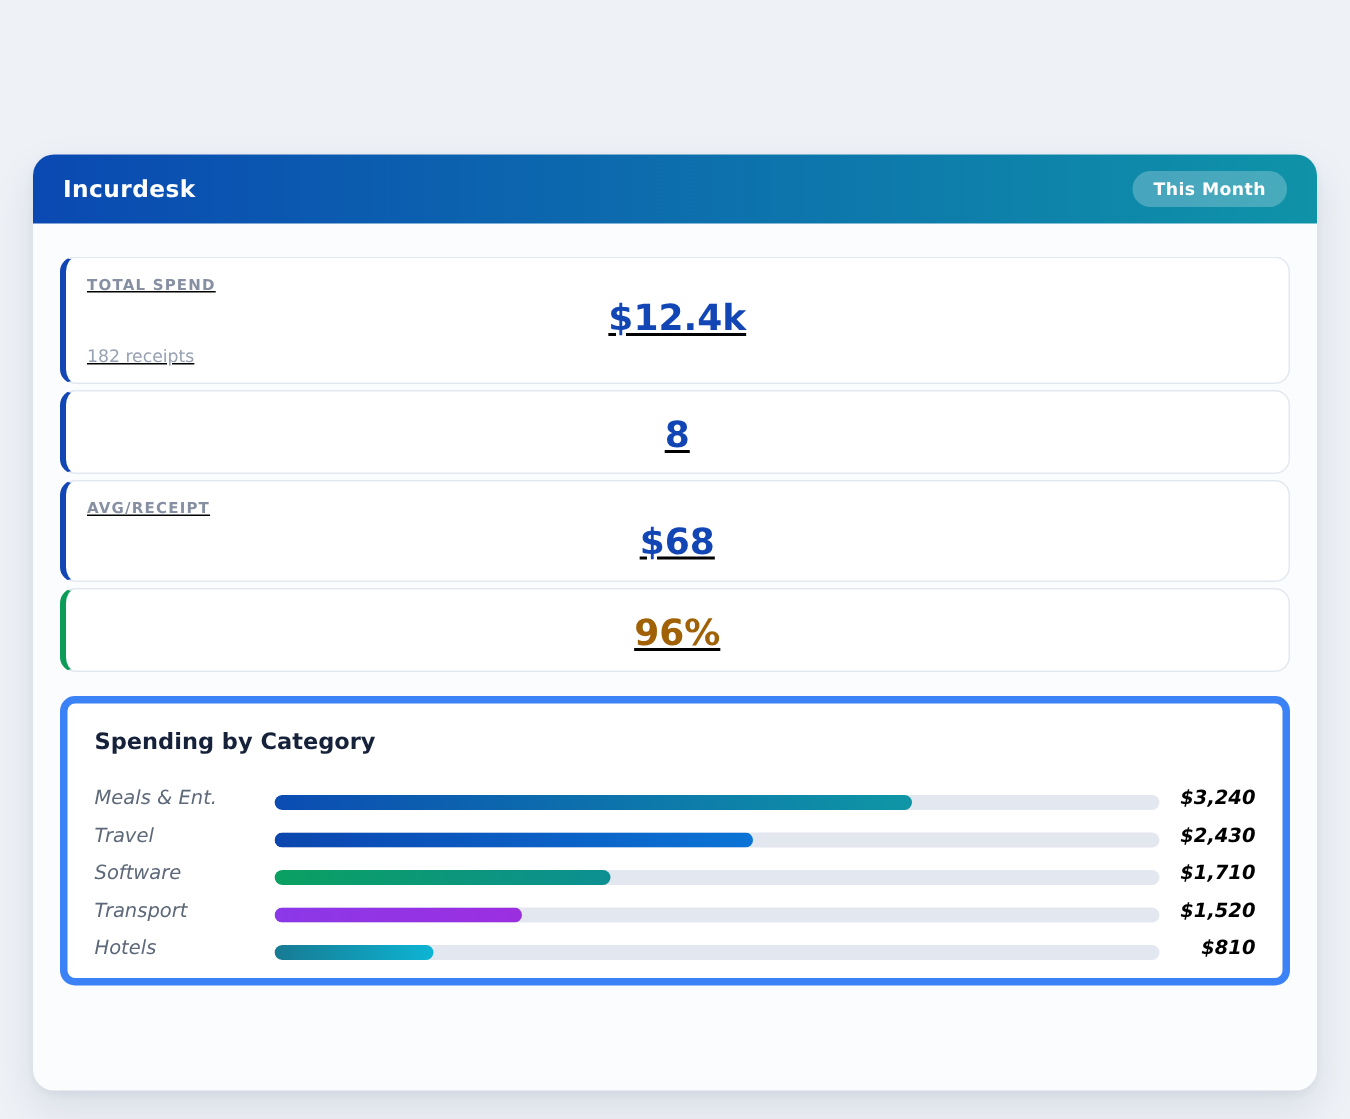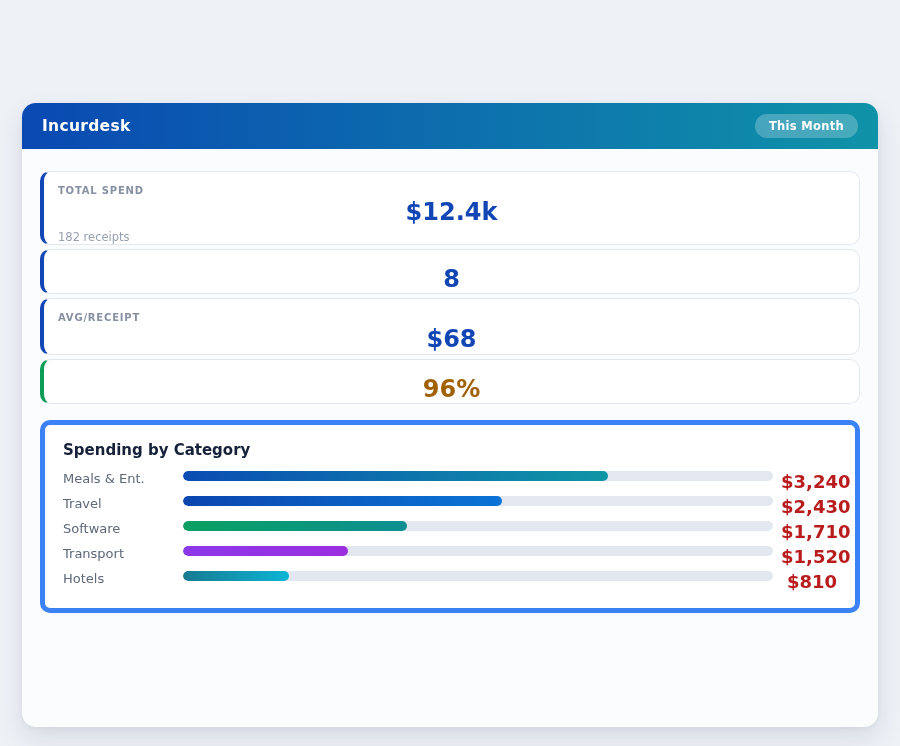--- a/index.html
+++ b/index.html
@@ -23,42 +23,43 @@
   .brand{color:#ffffff;font-weight:bold;font-size:15.5px;letter-spacing:.3px;}
   .badge{
     background:rgba(255,255,255,.24);color:#ffffff;
     font-size:11.5px;font-weight:bold;letter-spacing:.3px;
     padding:5px 14px;border-radius:999px;border:none;cursor:pointer;
     font-family:inherit;
   }
   .content{padding:22px 18px 0 18px;}
   .stat-card{
     background:#ffffff;border:1px solid #e3e8f0;border-left-width:4px;
-    border-radius:10px;padding:13px 14px 0 14px;margin-bottom:4px;
+    border-radius:10px;padding:13px 14px 11px 14px;margin-bottom:4px;
     box-sizing:border-box;
+    text-decoration:underline;
   }
   .stat-label{
     font-size:10px;font-weight:bold;color:#8690a2;
     text-transform:uppercase;letter-spacing:.8px;
   }
   .stat-value{font-size:24px;font-weight:bold;margin-top:3px;line-height:1.15;text-align:center;}
   .stat-sub{font-size:11.5px;color:#98a1b2;margin-top:3px;}
   .stat-sub:empty{display:none;}
   .chart-card{
     background:#ffffff;border:5px solid #3b82f6;border-radius:10px;
     padding:16px 18px 12px 18px;margin-top:16px;box-sizing:border-box;
   }
   .chart-title{font-size:15px;font-weight:bold;color:#16213a;margin:0 0 12px 0;}
-  .chart-row{display:flex;align-items:flex-start;height:25px;}
+  .chart-row{display:flex;align-items:flex-end;height:25px;font-style:italic;}
   .row-label{width:120px;flex-shrink:0;font-size:13px;color:#5d6878;}
   .row-track{flex:1;height:10px;border-radius:5px;overflow:hidden;}
   .row-fill{height:100%;border-radius:5px;}
   .row-value{
     width:56px;margin-left:8px;flex-shrink:0;text-align:right;
-    font-size:18px;font-weight:bold;color:#b91c1c;
+    font-size:13px;font-weight:bold;color:#000000;
   }
 </style>
 </head>
 <body style="background: rgb(238, 241, 246);">
 
 <div class="widget">
   <div class="app-header" id="app-header" style="background: linear-gradient(90deg, rgb(10, 73, 178), rgb(15, 147, 168));">
     <div class="brand">Incurdesk</div>
     <button class="badge">This Month</button>
   </div>

